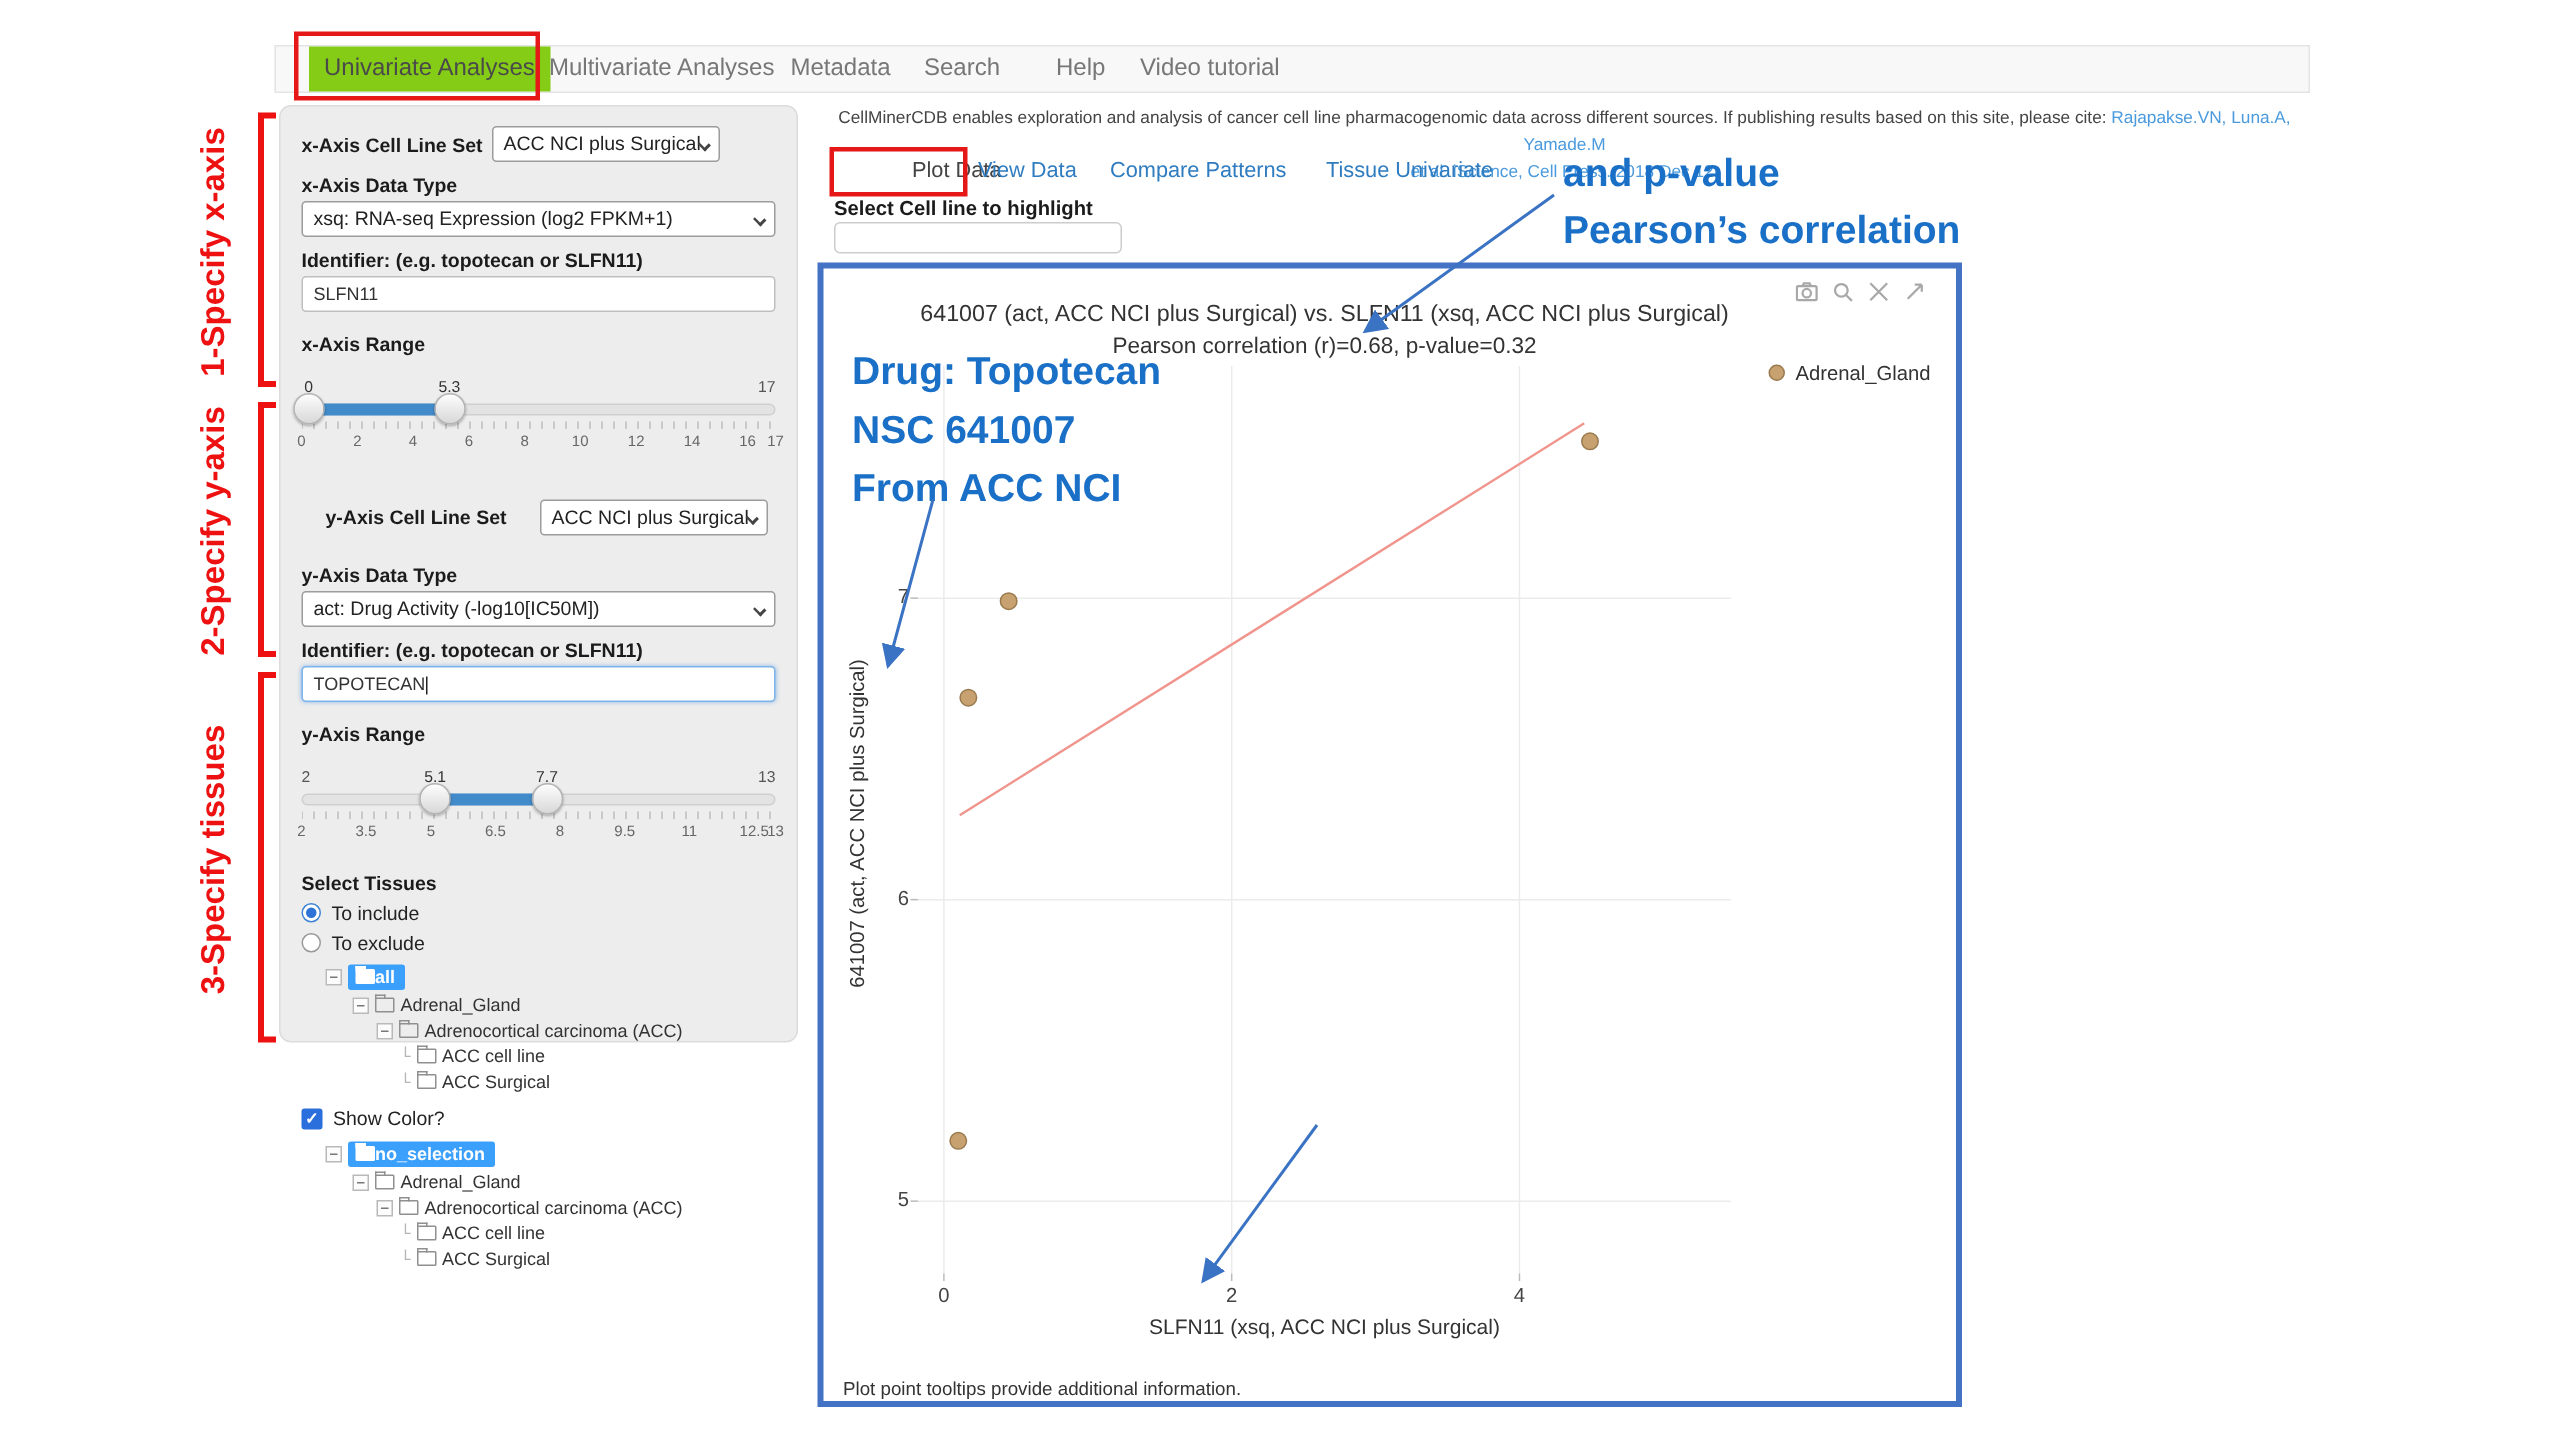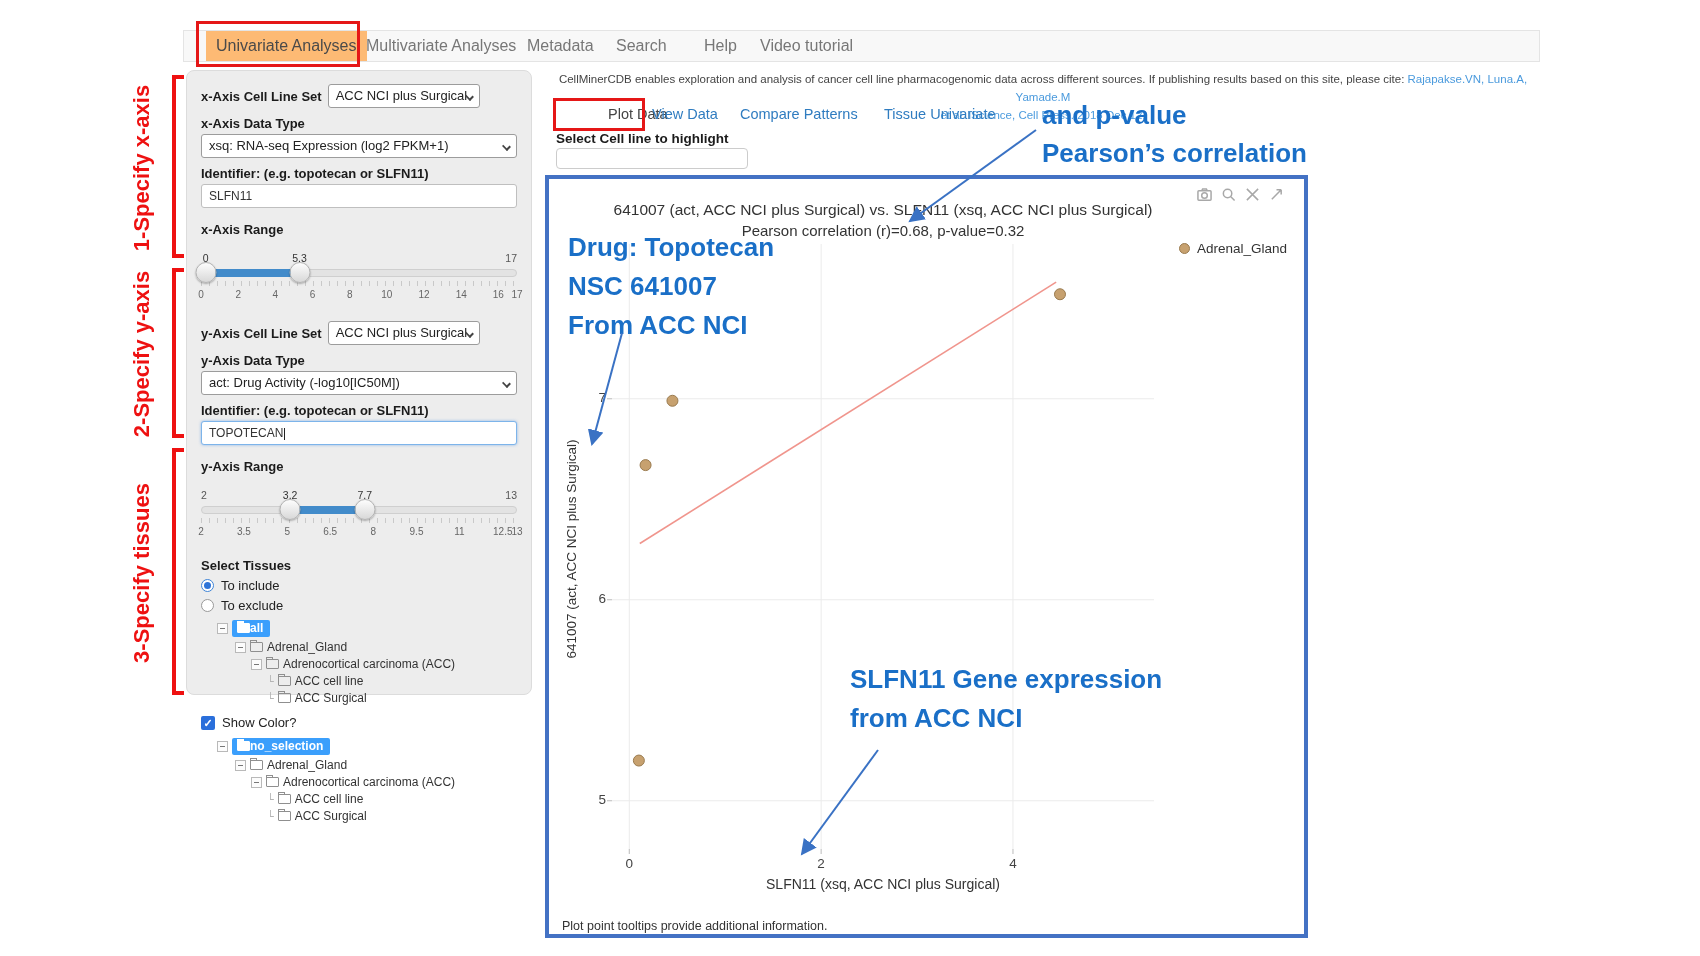--- a/index.html
+++ b/index.html
@@ -4,21 +4,21 @@
 <style>
   * { margin:0; padding:0; box-sizing:border-box; }
   html,body { background:#fff; }
   body { font-family:"Liberation Sans", sans-serif; }
   .canvas { position:relative; width:1700px; height:956px; background:#fff; overflow:hidden; }
 
   
   .nav { position:absolute; left:183px; top:30px; width:1357px; height:32px;
          background:#f8f8f8; border:1px solid #e4e4e4; }
   .nav-item { position:absolute; top:0; height:30px; line-height:30px; font-size:16px; color:#777; cursor:pointer; white-space:nowrap; }
-  .nav-item.active { color:#4a4a4a; background:#fdba74; padding:0 10px; }
+  .nav-item.active { color:#4a4a4a; background:#84cc16; padding:0 10px; }
   .red-box { position:absolute; border:3px solid #e51717; }
 
   
   .vlabel { position:absolute; width:220px; text-align:center; transform:rotate(-90deg);
             color:#ee1111; font-size:22px; font-weight:bold; }
   .bracket { position:absolute; left:172px; width:8px; border-left:4px solid #ee1111; }
   .bracket::before, .bracket::after { content:""; position:absolute; left:0; width:8px; height:4px; background:#ee1111; }
   .bracket::before { top:0; } .bracket::after { bottom:0; }
 
   
@@ -155,38 +155,38 @@
       <span class="sl-tick" style="left:35.3%;">6</span>
       <span class="sl-tick" style="left:47.1%;">8</span>
       <span class="sl-tick" style="left:58.8%;">10</span>
       <span class="sl-tick" style="left:70.6%;">12</span>
       <span class="sl-tick" style="left:82.4%;">14</span>
       <span class="sl-tick" style="left:94.1%;">16</span>
       <span class="sl-tick" style="left:100%;">17</span>
     </div>
 
     <div class="inline-row" style="margin-top:16px;">
-      <span class="lbl" style="margin:0;">y-Axis Cell Line Set</span>
+      <span class="lbl" style="margin:16px;">y-Axis Cell Line Set</span>
       <span class="sel" style="width:152px;">
         <span>ACC NCI plus Surgical</span>
         <span class="chev"></span>
       </span>
     </div>
     <div class="lbl">y-Axis Data Type</div>
     <div class="sel full">
       <span>act: Drug Activity (-log10[IC50M])</span>
       <span class="chev"></span>
     </div>
     <div class="lbl">Identifier: (e.g. topotecan or SLFN11)</div>
     <div class="txt focus"><span>TOPOTECAN</span><span class="caret"></span></div>
 
     <div class="lbl" style="margin-top:14px;">y-Axis Range</div>
     <div class="slider">
       <span class="sl-edge" style="left:0;">2</span>
-      <span class="sl-vlab" style="left:28.2%;">3.2</span>
+      <span class="sl-vlab" style="left:28.2%;">5.1</span>
       <span class="sl-vlab" style="left:51.8%;">7.7</span>
       <span class="sl-edge" style="right:0;">13</span>
       <div class="sl-track"></div>
       <div class="sl-bar" style="left:28.2%; width:23.6%;"></div>
       <div class="sl-ticks"></div>
       <div class="sl-handle" style="left:28.2%;"></div>
       <div class="sl-handle" style="left:51.8%;"></div>
       <span class="sl-tick" style="left:0%;">2</span>
       <span class="sl-tick" style="left:13.6%;">3.5</span>
       <span class="sl-tick" style="left:27.3%;">5</span>
@@ -344,24 +344,20 @@
 
   <div class="bann" style="left:1042px; top:97px;">
     <div>and p-value</div>
     <div>Pearson’s correlation</div>
   </div>
   <div class="bann" style="left:568px; top:228px; line-height:1.5;">
     <div>Drug: Topotecan</div>
     <div>NSC 641007</div>
     <div>From ACC NCI</div>
   </div>
-  <div class="bann" style="left:850px; top:660px; line-height:1.5;">
-    <div>SLFN11 Gene expression</div>
-    <div>from ACC NCI</div>
-  </div>
 
   <svg class="arrows">
     <defs>
       <marker id="ah" markerWidth="9" markerHeight="8" refX="7" refY="4" orient="auto">
         <path d="M0,0 L8,4 L0,8 Z" fill="#3a72c4"></path>
       </marker>
     </defs>
     <line x1="1036" y1="130" x2="910" y2="221" stroke="#3a72c4" stroke-width="2" marker-end="url(#ah)"></line>
     <line x1="622" y1="333" x2="592" y2="444" stroke="#3a72c4" stroke-width="2" marker-end="url(#ah)"></line>
     <line x1="878" y1="750" x2="802" y2="854" stroke="#3a72c4" stroke-width="2" marker-end="url(#ah)"></line>

